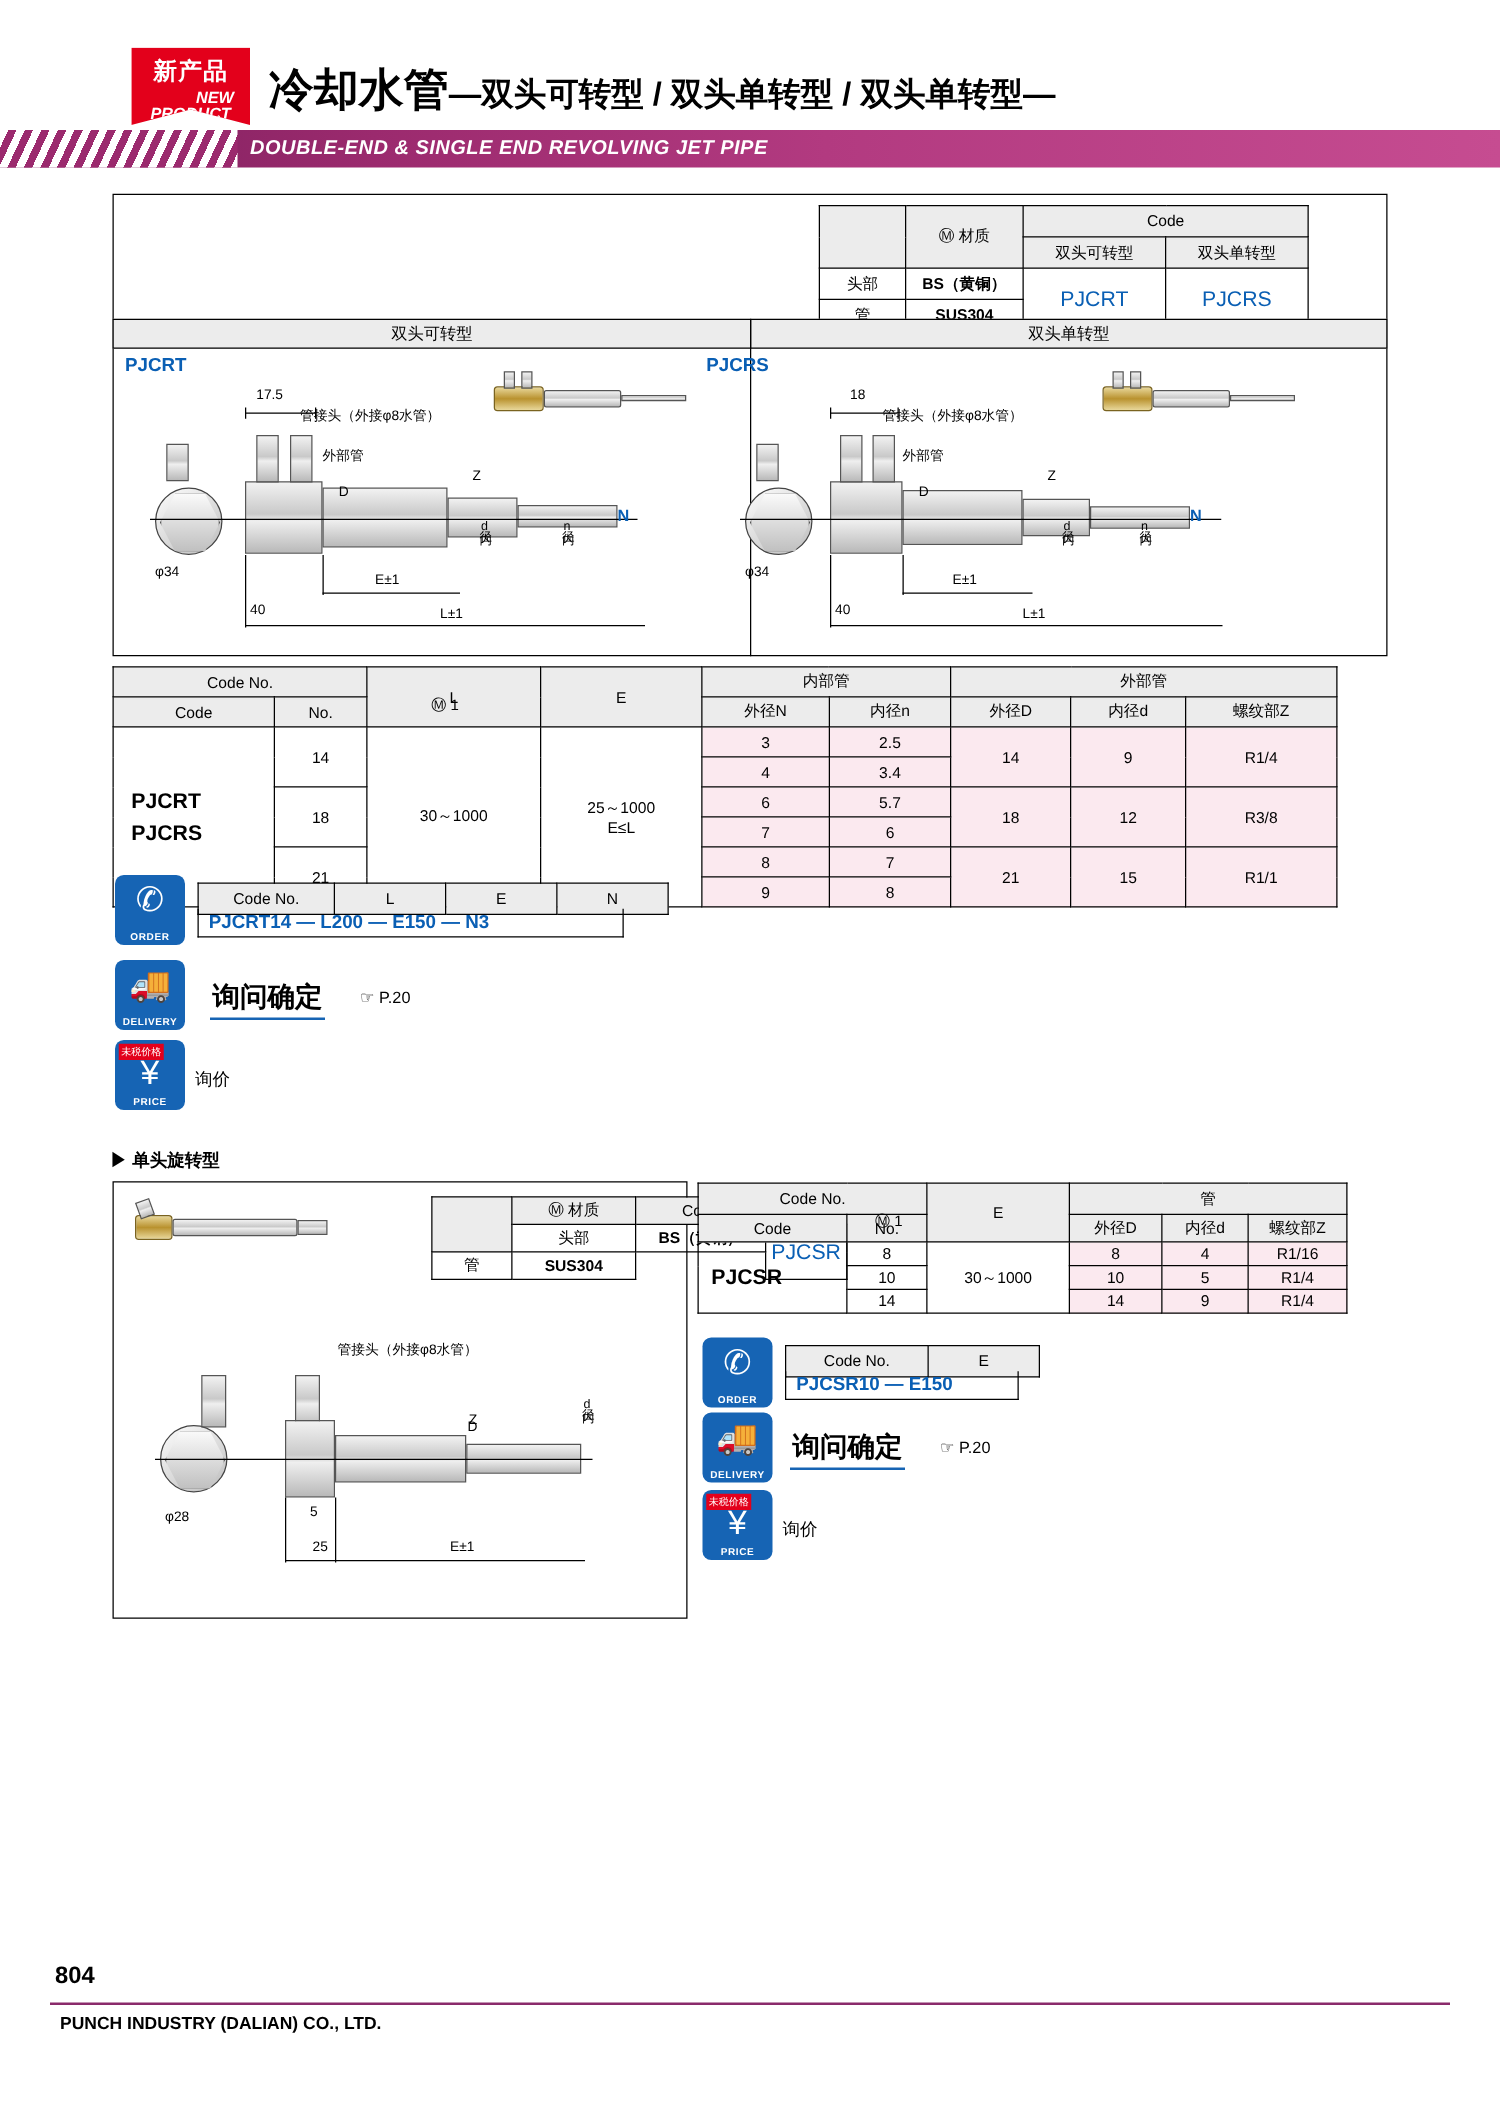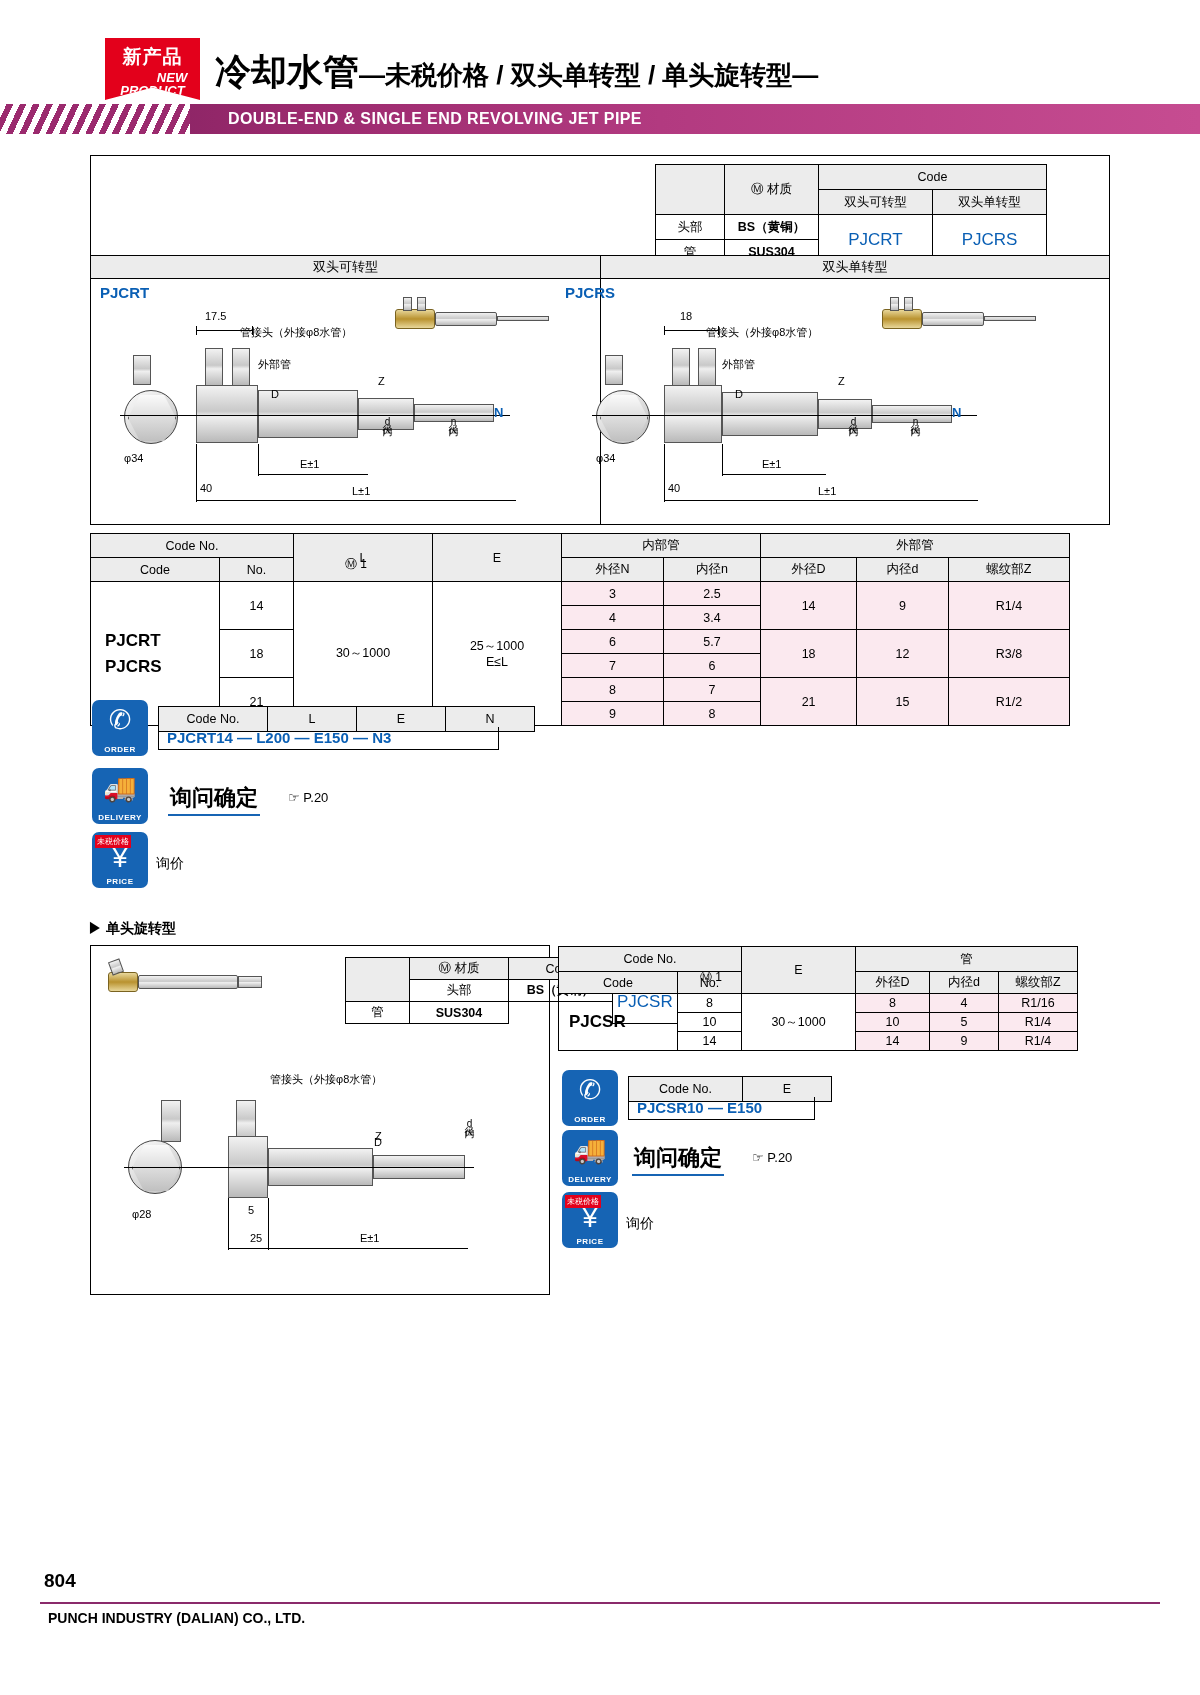--- a/index.html
+++ b/index.html
@@ -27,23 +27,22 @@
   .newprod .en2{font-size:13px;font-weight:bold;font-style:italic;line-height:13px;}
   .bluebar{
     position:absolute;left:0px;top:104px;width:1200px;height:30px;
     background:linear-gradient(90deg,#7b1f5c 0%, #9b2a6e 25%, #b23a80 55%, #c64c91 100%);
   }
   .bluebar .hatch{
     position:absolute;left:0;top:0;width:190px;height:30px;
     background:repeating-linear-gradient(115deg,#ffffff 0 6px,#9b2a6e 6px 12px);
   }
   .bluebar .en{
-    position:absolute;left:200px;top:6px;color:#fff;font-size:16px;font-weight:bold;
+    position:absolute;left:200px;top:6px;color:#fff;font-size:16px;font-weight:bold;font-style:italic;
     letter-spacing:0.4px;
-    margin-left:28px;
   }
   .tbl{border-collapse:collapse;font-size:12.5px;}
   .tbl td,.tbl th{border:1px solid #000;text-align:center;padding:2px 4px;font-weight:normal;}
   .gray{background:#ececec;}
   .pink{background:#fbe9ef;}
   .blue-txt{color:#0a5fb4;font-weight:bold;}
 
   
   .matbox{position:absolute;left:655px;top:164px;}
   .matbox td{height:20px;}
@@ -94,21 +93,21 @@
 
 <div class="page">
 
   <div class="newprod">
     <div class="cn">新产品</div>
     <div class="en1">NEW</div>
     <div class="en2">PRODUCT</div>
   </div>
 
   <div class="hdr-title">
-    <span class="big">冷却水管</span><span>—未税价格 / 双头单转型 / 单头旋转型—</span>
+    <span class="big">冷却水管</span><span>—双头可转型 / 双头单转型 / 双头单转型—</span>
   </div>
 
   <div class="bluebar">
     <div class="hatch"></div>
     <div class="en">DOUBLE-END &amp; SINGLE END REVOLVING JET PIPE</div>
   </div>
 
   <div class="frame"></div>
 
   <table class="tbl matbox">
@@ -276,21 +275,21 @@
       <td class="pink">7</td>
       <td class="pink">6</td>
     </tr>
 
     <tr>
       <td rowspan="2">21</td>
       <td class="pink">8</td>
       <td class="pink">7</td>
       <td class="pink" rowspan="2">21</td>
       <td class="pink" rowspan="2">15</td>
-      <td class="pink" rowspan="2">R1/2</td>
+      <td class="pink" rowspan="2">R1/1</td>
     </tr>
     <tr>
       <td class="pink">9</td>
       <td class="pink">8</td>
     </tr>
   </tbody>
     </table>
   <div class="lbl" style="left:345px;top:556px;font-size:12px;">Ⓜ 1</div>
 
   <div class="icon-sq" style="left:92px;top:700px;">

